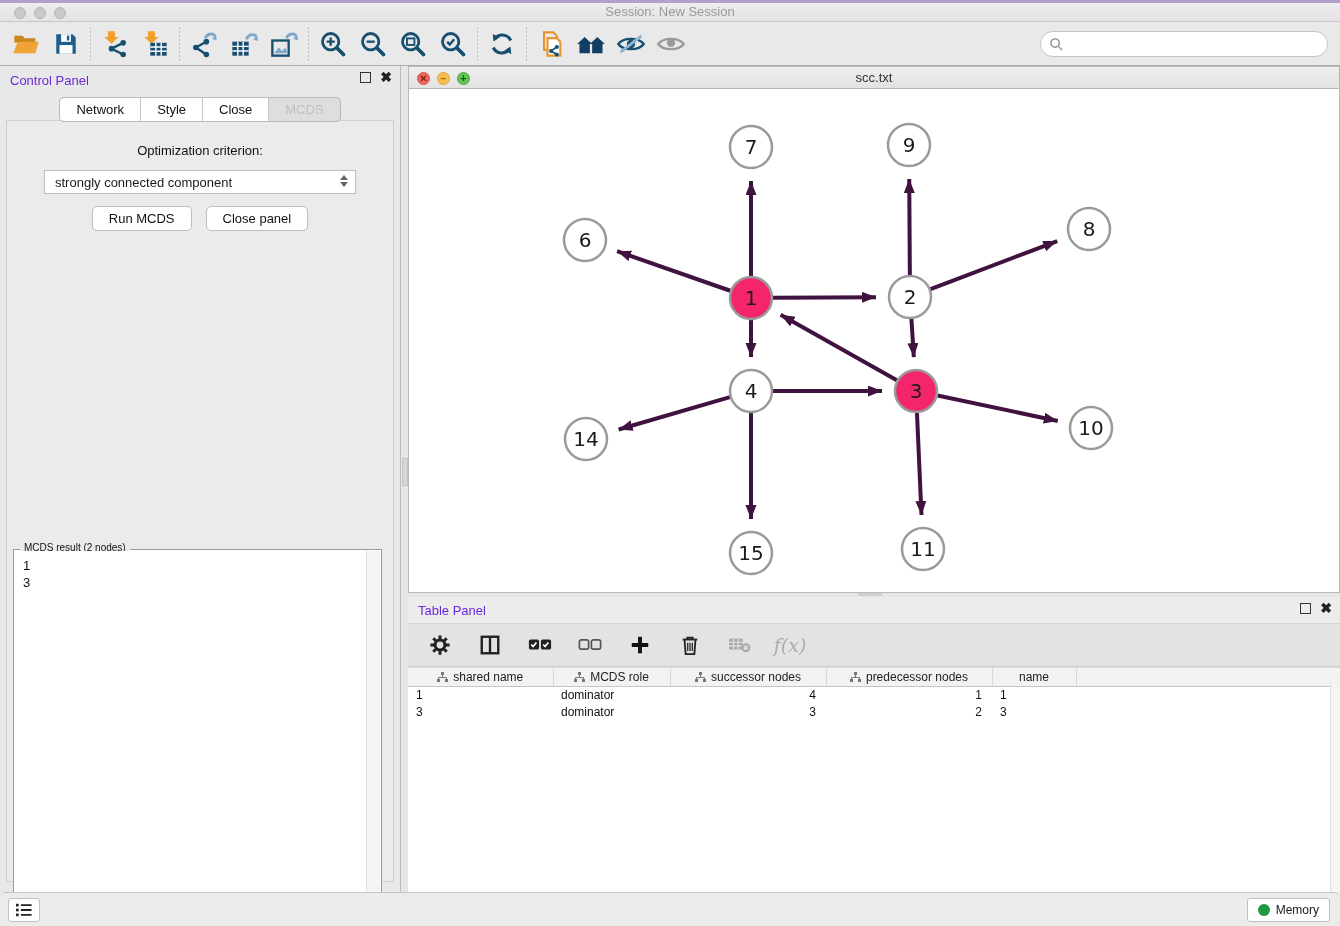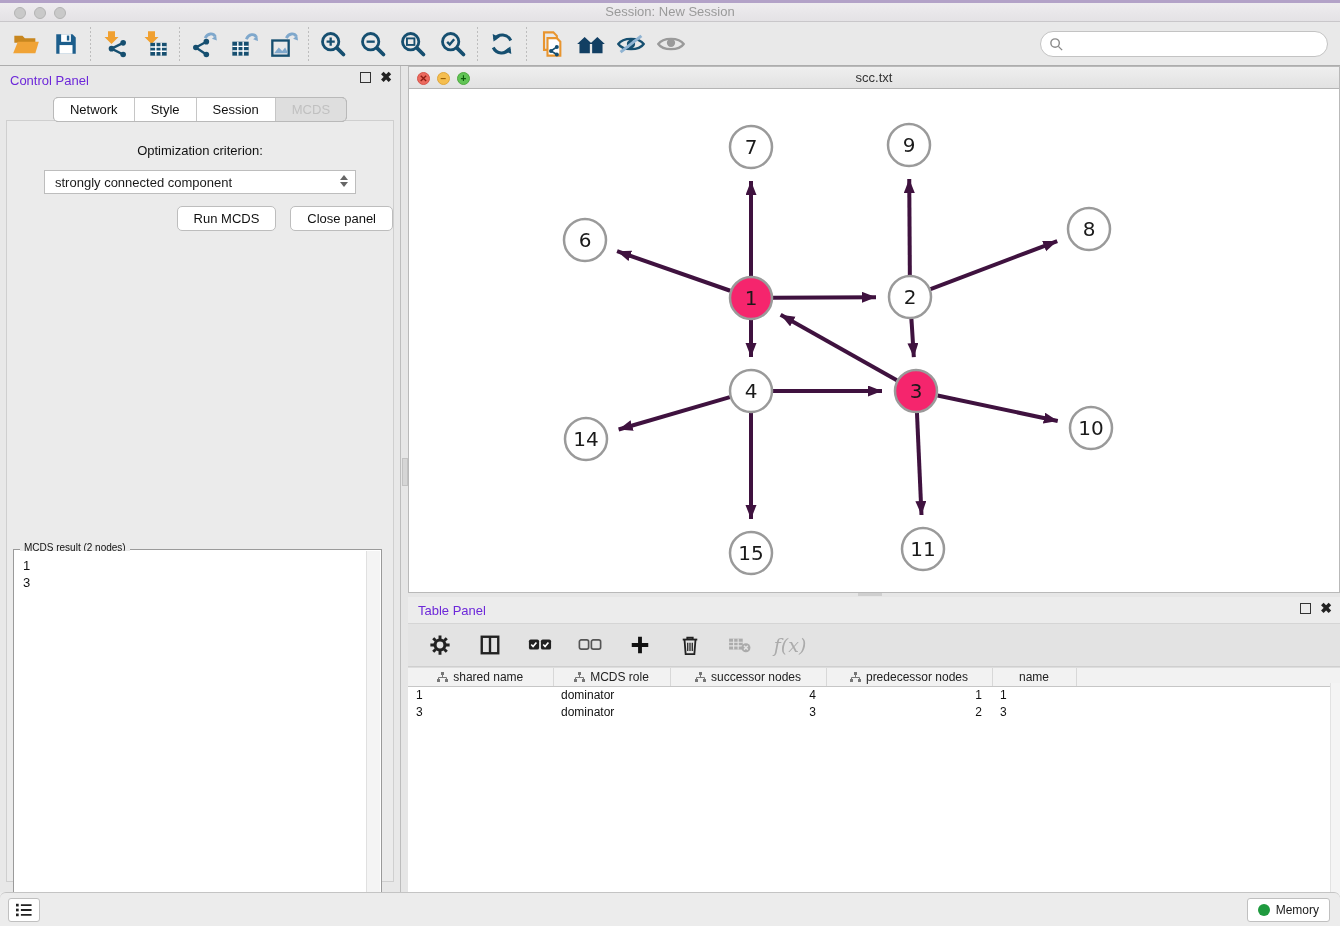--- a/index.html
+++ b/index.html
@@ -38,21 +38,21 @@
   .seg .t.ghost { background:#DEDEDE; color:#C0C0C0; }
   .seg .t.pressed { background:#CBCBCB; color:#E6E6E6; }
   .cp-inner { position:absolute; left:6px; right:6px; top:54px; bottom:10px; background:#EBEBEB;
     border:1px solid #CFCFCF; }
   .opt-label { text-align:center; margin-top:22px; font-size:13px; color:#111; }
   .dropdown { position:relative; margin:12px auto 0 auto; width:312px; height:24px; background:#fff;
     border:1px solid #BDBDBD; border-radius:0; display:flex; align-items:center; padding-left:10px; font-size:13px; }
   .dd-stepper { position:absolute; right:7px; top:4px; display:flex; flex-direction:column; gap:2px; }
   .dd-stepper .up { width:0;height:0;border-left:4px solid transparent;border-right:4px solid transparent;border-bottom:5px solid #666; }
   .dd-stepper .dn { width:0;height:0;border-left:4px solid transparent;border-right:4px solid transparent;border-top:5px solid #666; }
-  .cp-buttons { display:flex; justify-content:flex-end; gap:14px; margin-top:12px; }
+  .cp-buttons { display:flex; justify-content:center; gap:14px; margin-top:12px; }
   .mac-btn { background:#fff; border:1px solid #BDBDBD; border-radius:5px; padding:4px 16px; font-size:13px; color:#111; }
   .mcds-fieldset { position:absolute; left:6px; right:11px; top:428px; height:378px;
     border:1px solid #9a9a9a; background:#fff; }
   .mcds-legend { position:absolute; left:6px; top:-8px; background:#EBEBEB; padding:0 4px; font-size:10px; color:#111; }
   .mcds-list { position:absolute; inset:1px 15px 1px 1px; background:#fff; padding:6px 0 0 8px; overflow:hidden; }
   .mcds-scroll { position:absolute; top:1px; right:1px; bottom:1px; width:14px; background:#F4F4F4; border-left:1px solid #E0E0E0; }
   .result-item { font-size:13px; line-height:17px; color:#111; }
 
   
   .v-split { position:absolute; left:400px; top:66px; width:8px; height:826px; background:#E6E6E6; border-left:1px solid #BDBDBD; }
@@ -257,21 +257,21 @@
       <span class="ph-title">Control Panel</span>
       <span class="ph-ctrls">
         <span class="float-box"></span>
         <span class="close-x">✖</span>
       </span>
     </div>
     <div class="cp-tabs">
       <div class="seg" id="cp-seg">
           <div class="t">Network</div>
           <div class="t">Style</div>
-          <div class="t">Session</div>
+          <div class="t">Close</div>
           <div class="t ghost">MCDS</div>
         </div>
     </div>
     <div class="cp-inner">
       <div class="opt-label">Optimization criterion:</div>
       <div class="dropdown">
         <span>strongly connected component</span>
         <span class="dd-stepper">
             <span class="up"></span>
             <span class="dn"></span>

